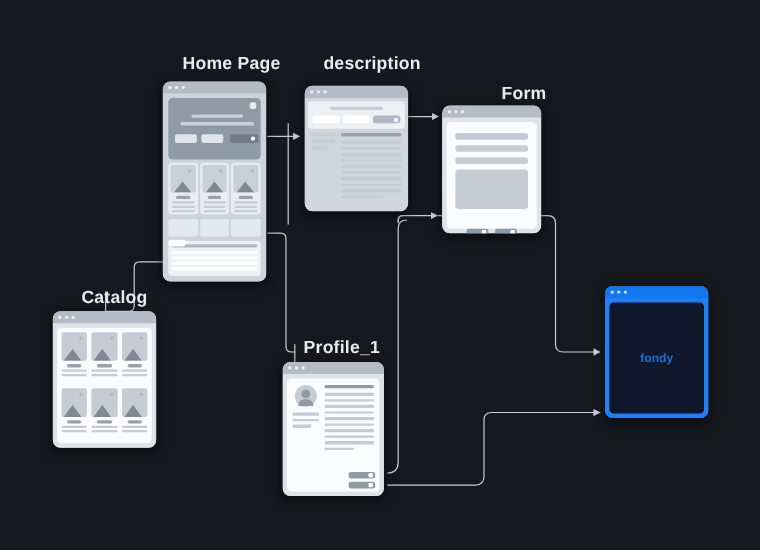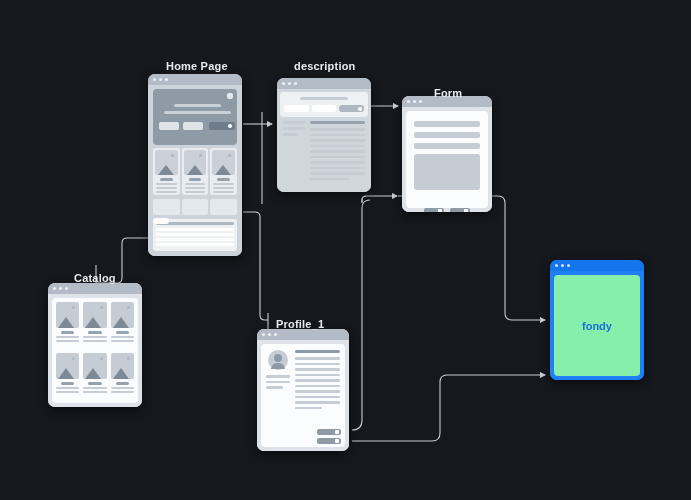--- a/index.html
+++ b/index.html
@@ -21,26 +21,25 @@
     pointer-events: none;
     z-index: 1;
   }
   .node {
     position: absolute;
     z-index: 2;
   }
   .node-label {
     position: absolute;
     color: #e8eaed;
-    font-size: 11px;
+    font-size: 16px;
     font-weight: bold;
     letter-spacing: .2px;
     white-space: nowrap;
     z-index: 3;
-    margin-top: 10px;
   }
   
   .win {
     position: relative;
     border-radius: 7px;
     background: #c3cbd4;
     box-shadow: 0 3px 10px rgba(0,0,0,.55);
     overflow: hidden;
   }
   .win .bar {
@@ -119,21 +118,21 @@
   .fm-btns{position:absolute;left:0;right:0;bottom:-6px;display:flex;justify-content:center;gap:6px;}
   .fm-btn{width:20px;height:6px;background:#8e9aa6;border-radius:2px;position:relative;}
   .fm-btn::after{content:"";position:absolute;right:2px;top:1px;width:4px;height:4px;background:#fff;border-radius:1px;}
 
   
   #fondy { left: 550px; top: 260px; width: 94px; height: 120px; }
   #fondy .win{ background:#1f7ff5; }
   #fondy .bar{ background:#1476ec; }
   #fondy .bar i{ background:#cfe2fb; }
   #fondy .body{ padding:4px; background:#1f7ff5; }
-  .fd-sheet{background:#86efac;border-radius:4px;height:100%;display:flex;align-items:center;justify-content:center;}
+  .fd-sheet{background:#0f172a;border-radius:4px;height:100%;display:flex;align-items:center;justify-content:center;}
   .fd-txt{color:#1b6fd6;font-size:11px;font-weight:bold;}
 
   
   #catalog { left: 48px; top: 283px; width: 94px; height: 124px; }
   #catalog .body{ padding:4px; background:#dde3e9; }
   .cg-sheet{background:#fafcfe;border-radius:4px;height:100%;padding:4px;display:grid;grid-template-columns:1fr 1fr 1fr;grid-template-rows:1fr 1fr;gap:4px;}
   .cg-cell .img{height:26px;background:#c5ccd4;border-radius:2px;position:relative;overflow:hidden;}
   .cg-cell .img::before{content:"";position:absolute;left:2px;bottom:0;width:0;height:0;border-left:8px solid transparent;border-right:8px solid transparent;border-bottom:11px solid #7d8a96;}
   .cg-cell .img::after{content:"";position:absolute;right:4px;top:4px;width:3px;height:3px;border-radius:50%;background:#aeb8c2;}
   .cg-cell .l1{height:3px;margin:3px 5px 0 5px;background:#96a2ad;border-radius:1.5px;}
@@ -188,21 +187,21 @@
 
     <path d="M352,441 L432,441 Q440,441 440,433 L440,382 Q440,375 447,375 L545,375" fill="none" stroke="#c8cdd3" stroke-width="1.1" marker-end="url(#ah)"></path>
 
     <path d="M352,452 L260,452 Q253,452 253,445 L253,200 Q253,193 260,193 L268,193" fill="none" stroke="#c8cdd3" stroke-width="0"></path>
 
     <path d="M362,200 L362,470 M362,470 L362,470" fill="none" stroke="#c8cdd3" stroke-width="1.1" opacity="0"></path>
   </svg>
 
   <div class="node-label" style="left:166px; top:50px;">Home Page</div>
   <div class="node-label" style="left:294px; top:50px;">description</div>
-  <div class="node-label" style="left:434px; top:77px;">Form</div>
+  <div class="node-label" style="left:456px; top:77px;">Form</div>
   <div class="node-label" style="left:74px; top:262px;">Catalog</div>
   <div class="node-label" style="left:276px; top:308px;text-align:center;">Profile_1</div>
 
   <div class="node" id="home">
     <div class="win" style="height:182px;">
       <div class="bar">
         <i></i>
         <i></i>
         <i></i>
       </div>

